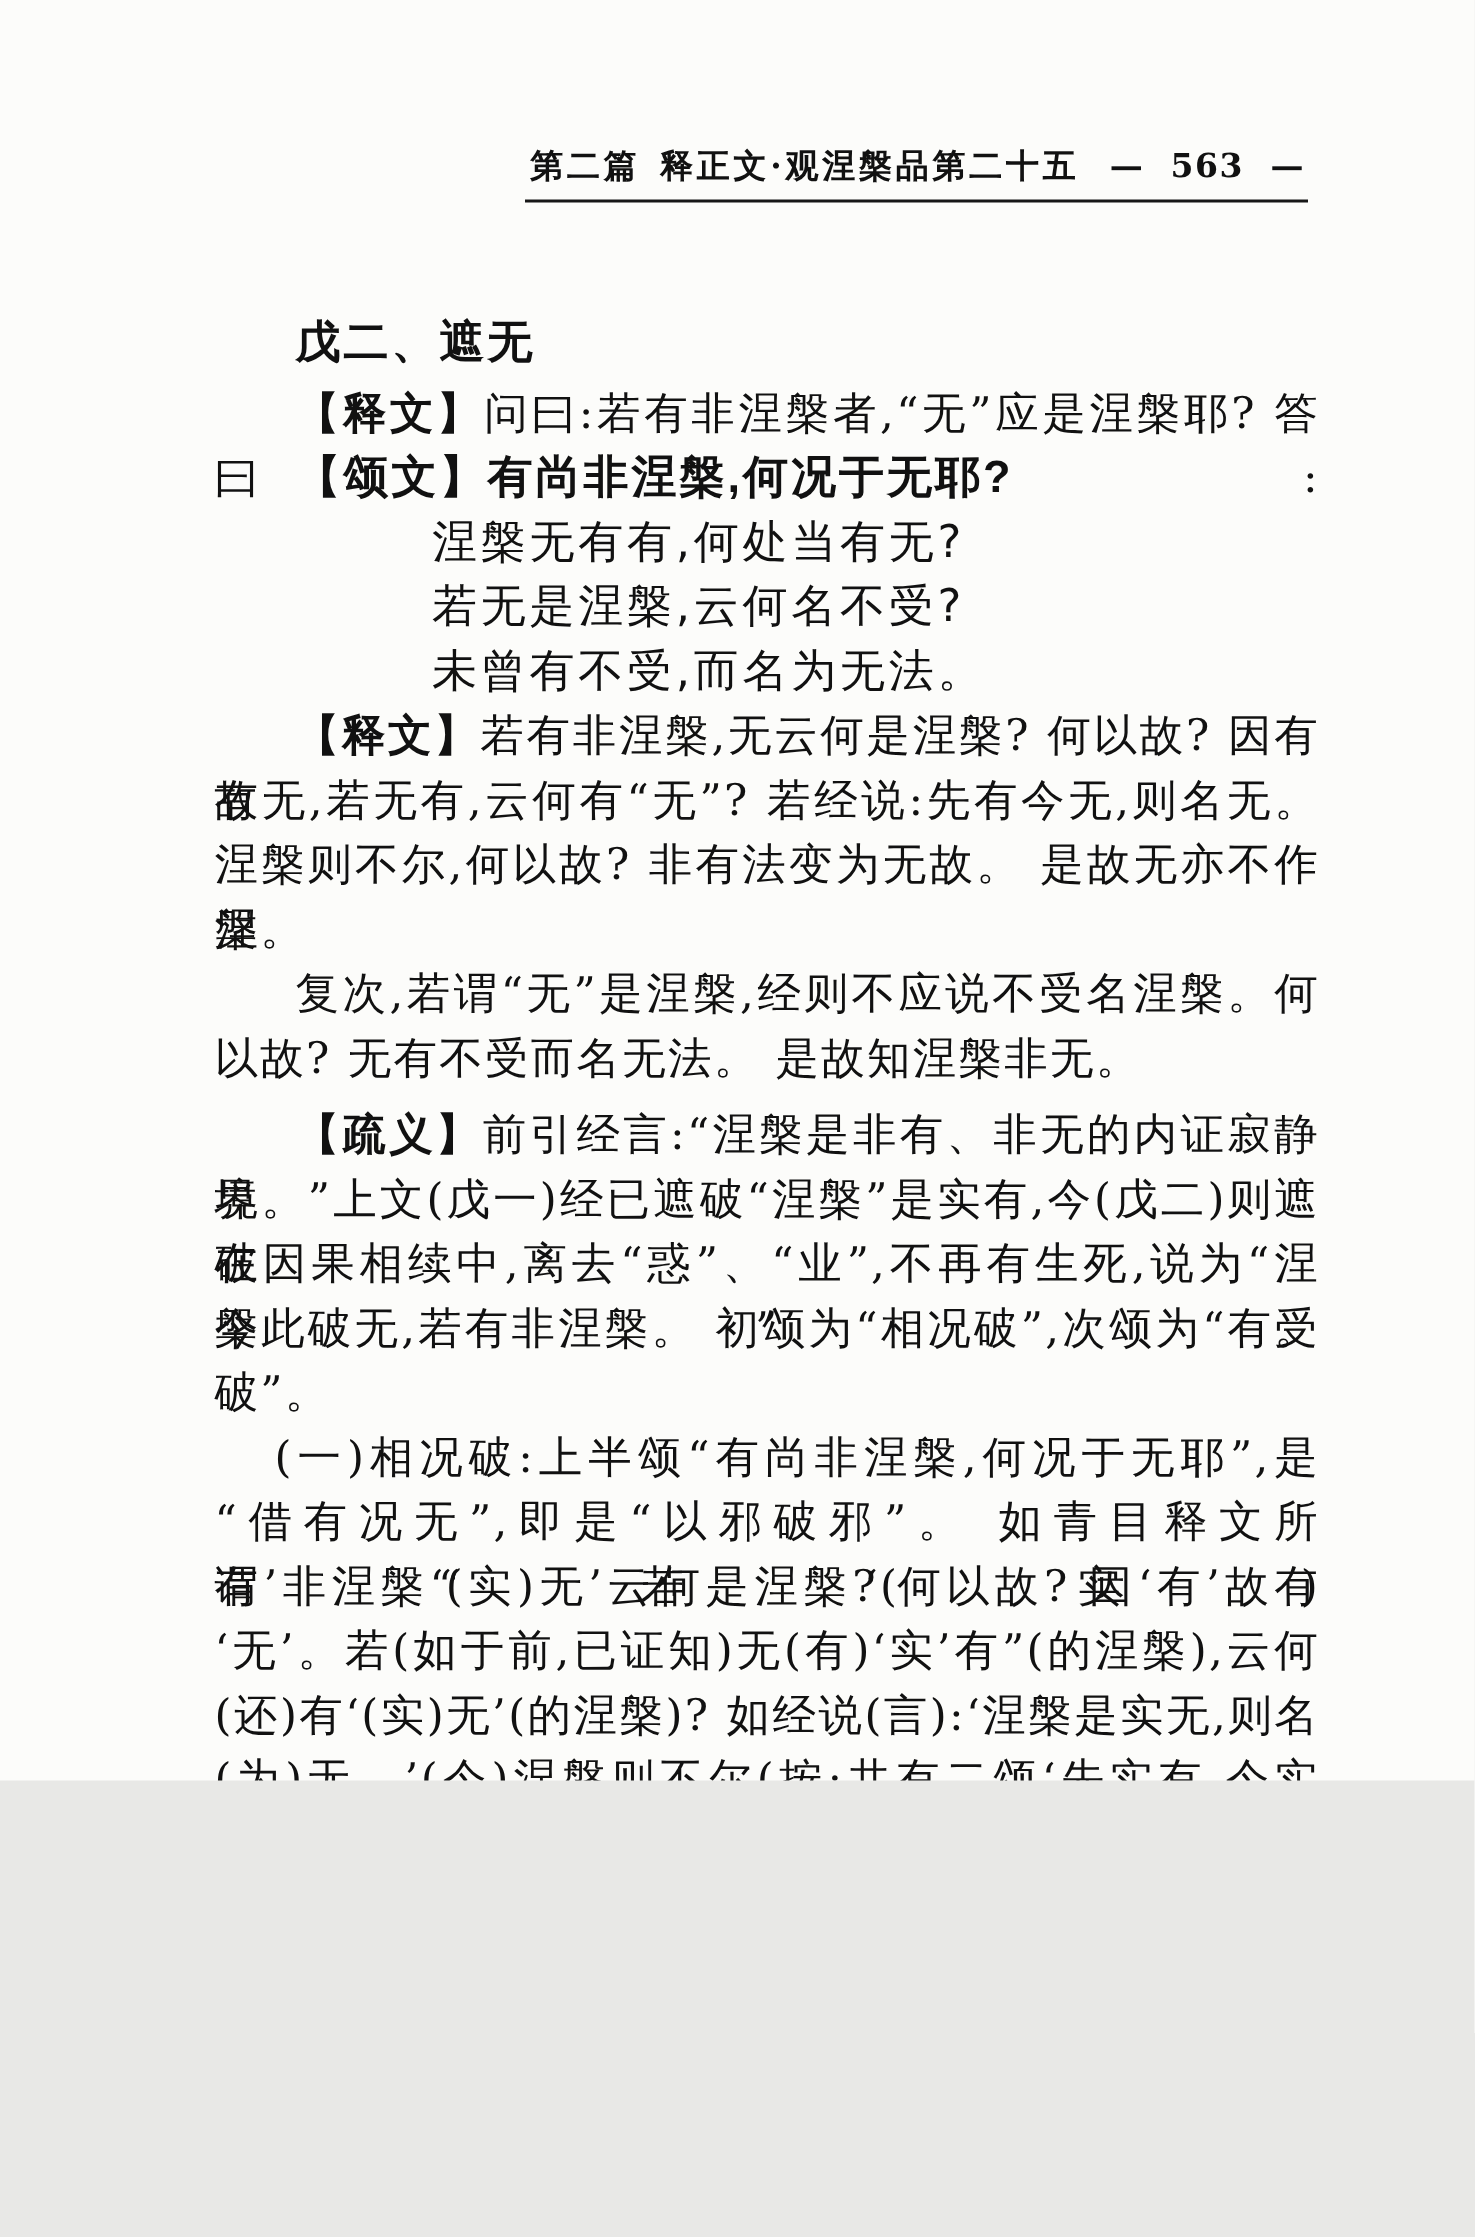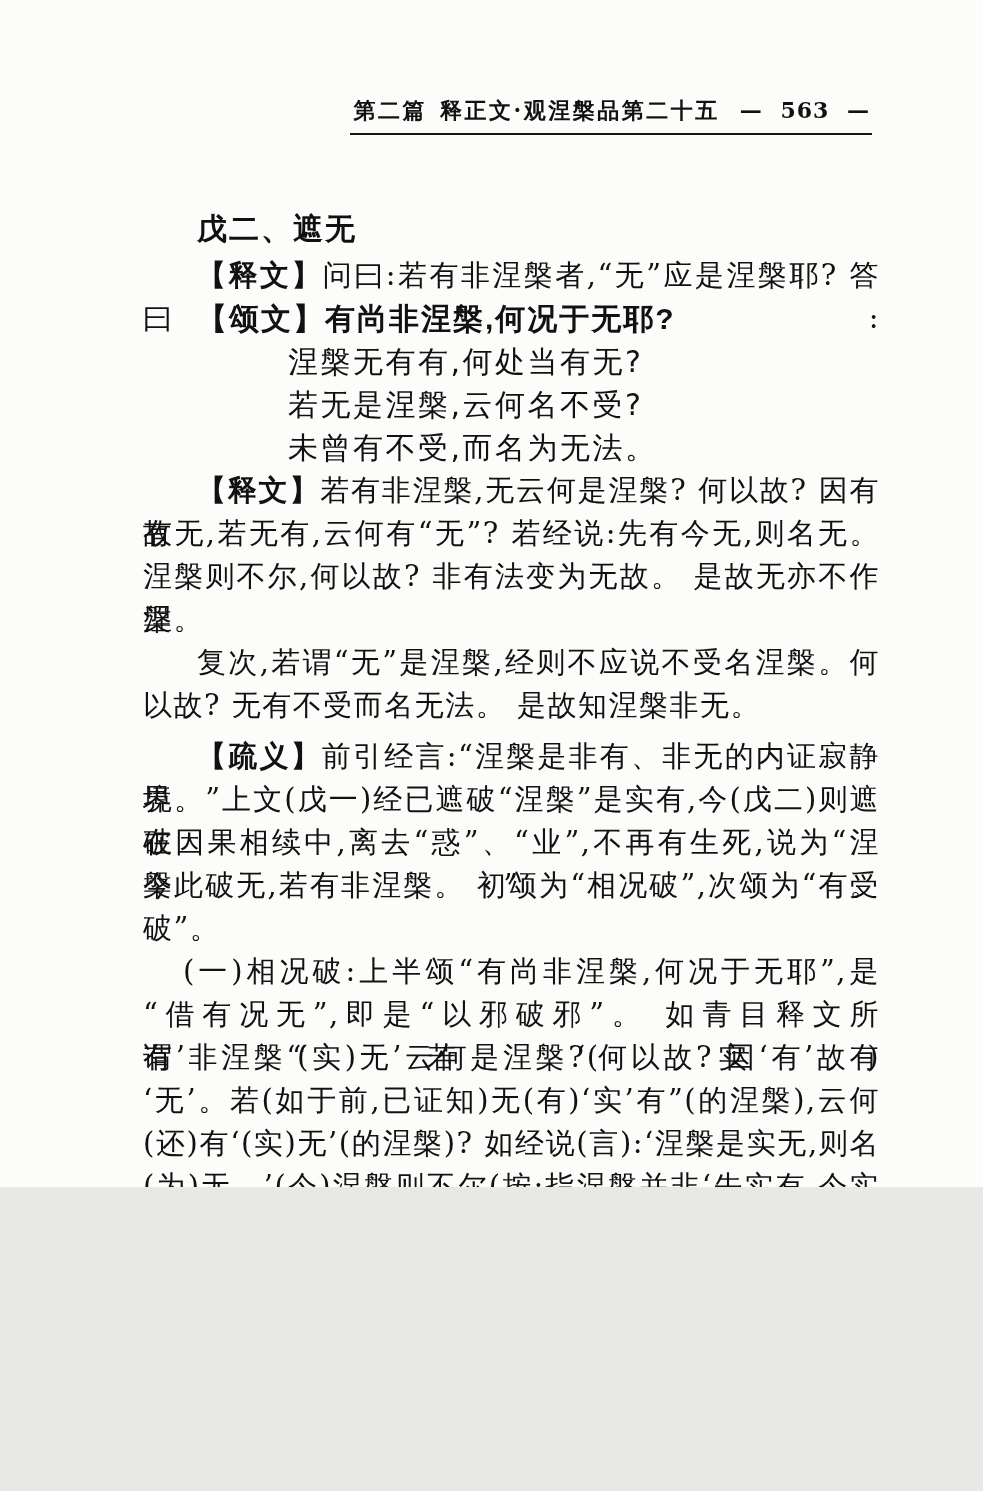--- a/index.html
+++ b/index.html
@@ -103,16 +103,16 @@
     <div class="ln j">界。”上文(戊一)经已遮破“涅槃”是实有,今(戊二)则遮破</div>
     <div class="ln j">在因果相续中,离去“惑”、“业”,不再有生死,说为“涅槃”。</div>
     <div class="ln j">今此破无,若有非涅槃。 初颂为“相况破”,次颂为“有受</div>
     <div class="ln">破”。</div>
 
     <div class="ln ind-sm j">(一)相况破:上半颂“有尚非涅槃,何况于无耶”,是</div>
     <div class="ln j">“借有况无”,即是“以邪破邪”。 如青目释文所谓“若‘(实)</div>
     <div class="ln j">有’非涅槃‘(实)无’云何是涅槃? 何以故? 因‘有’故有</div>
     <div class="ln j">‘无’。若(如于前,已证知)无(有)‘实’有”(的涅槃),云何</div>
     <div class="ln j">(还)有‘(实)无’(的涅槃)? 如经说(言):‘涅槃是实无,则名</div>
-    <div class="ln j">(为)无。’(今)涅槃则不尔(按:指涅槃并非‘先实有,今实</div>
+    <div class="ln j">(为)无。’(今)涅槃则不尔(按:共有二颂‘先实有,今实</div>
   </div>
 
 </div>
 
 </body></html>

